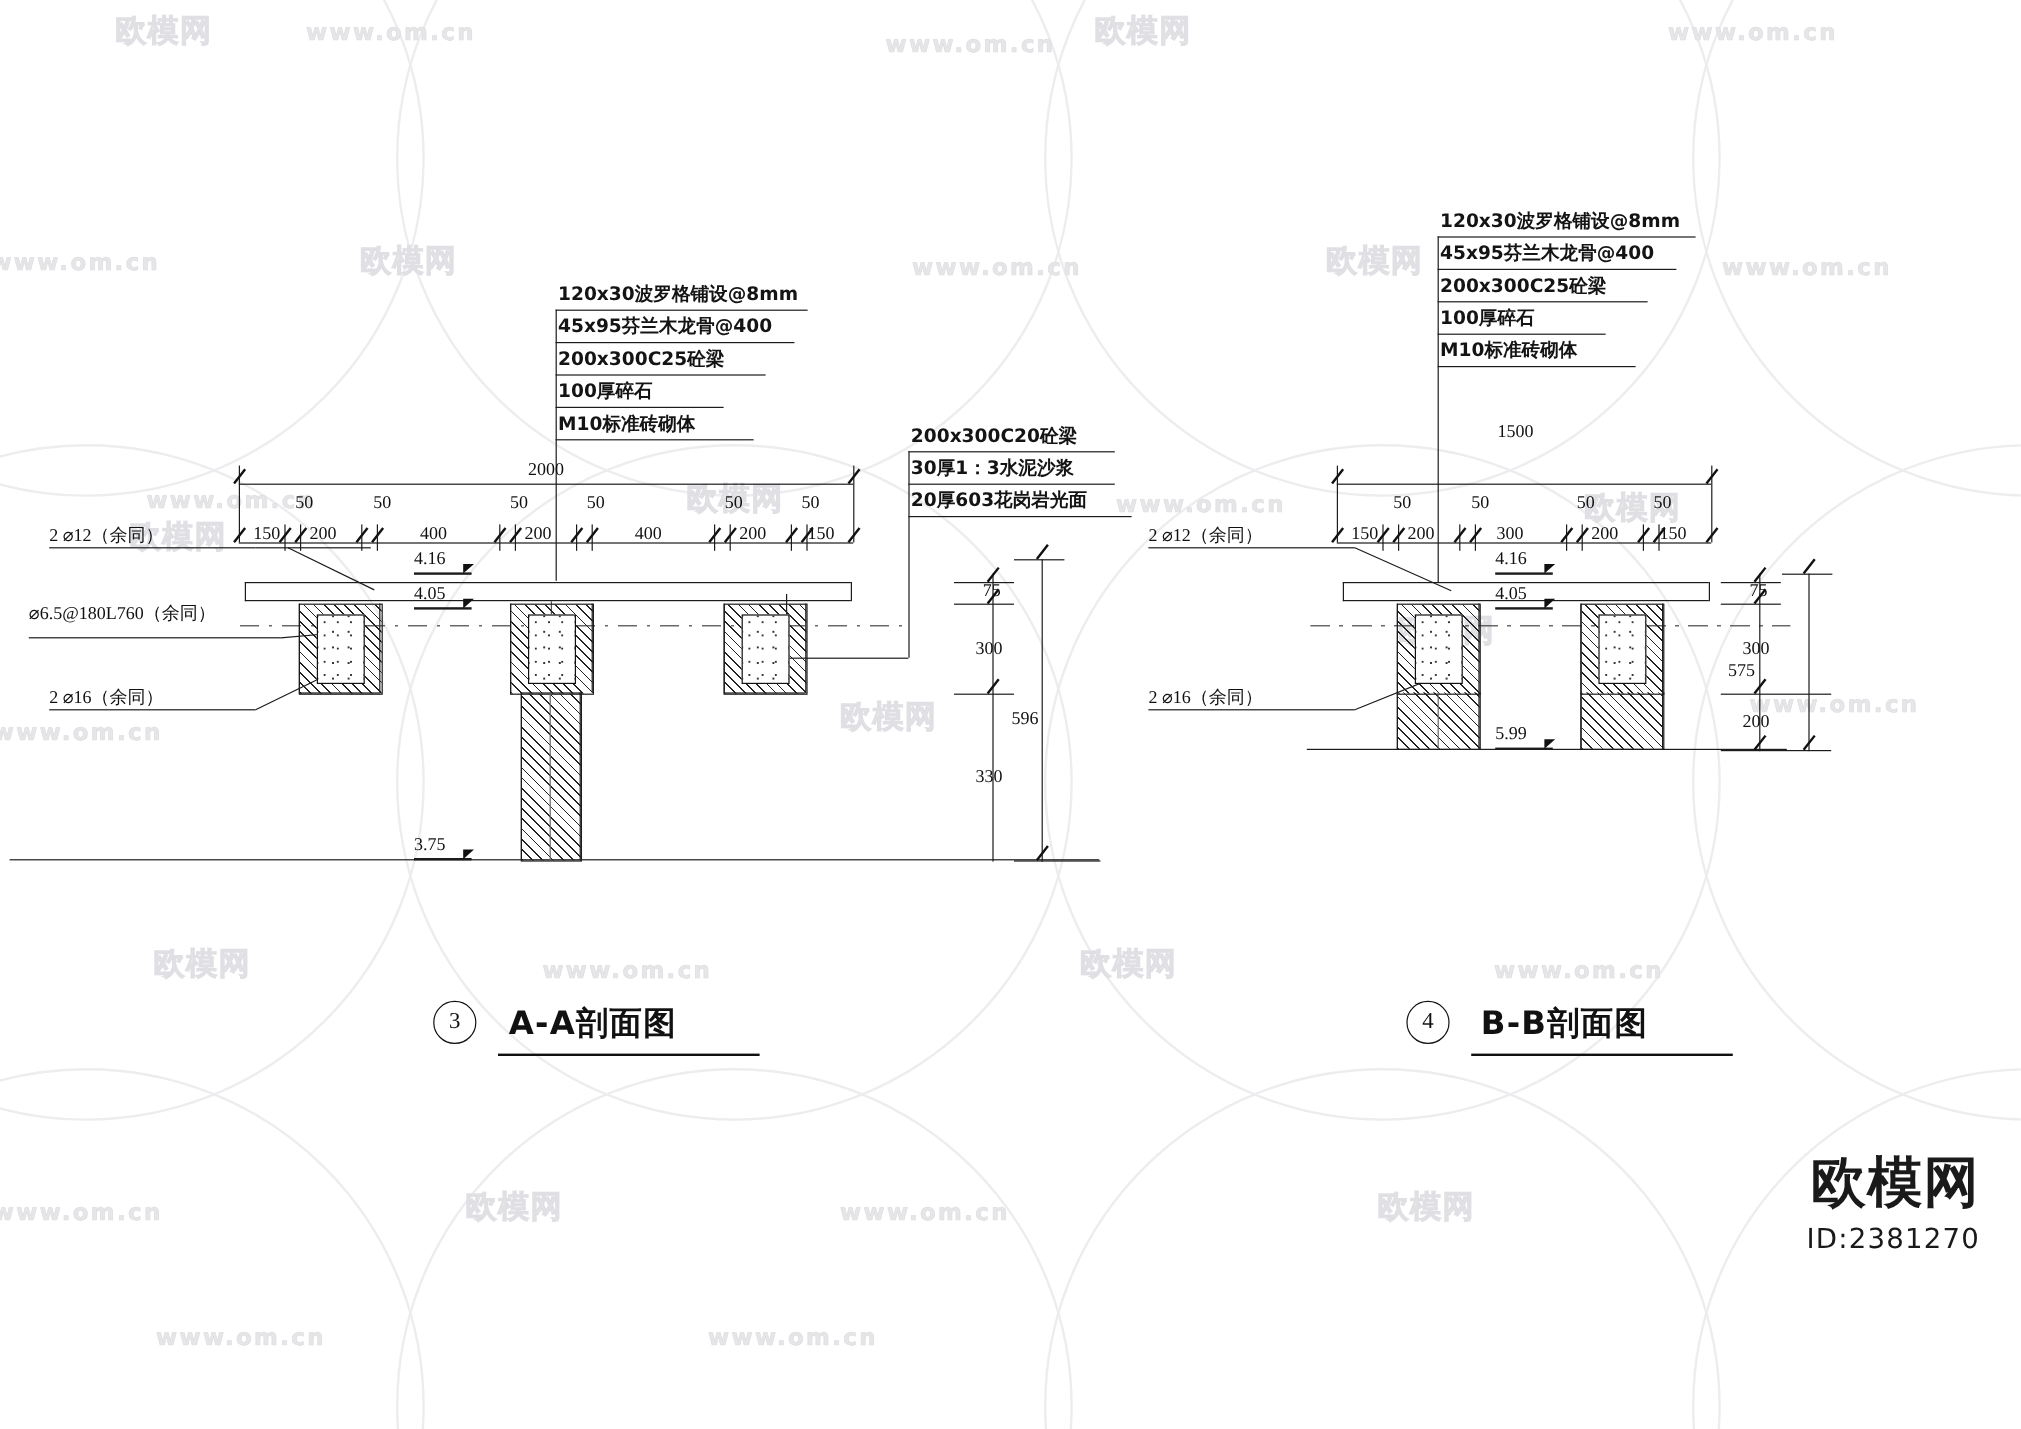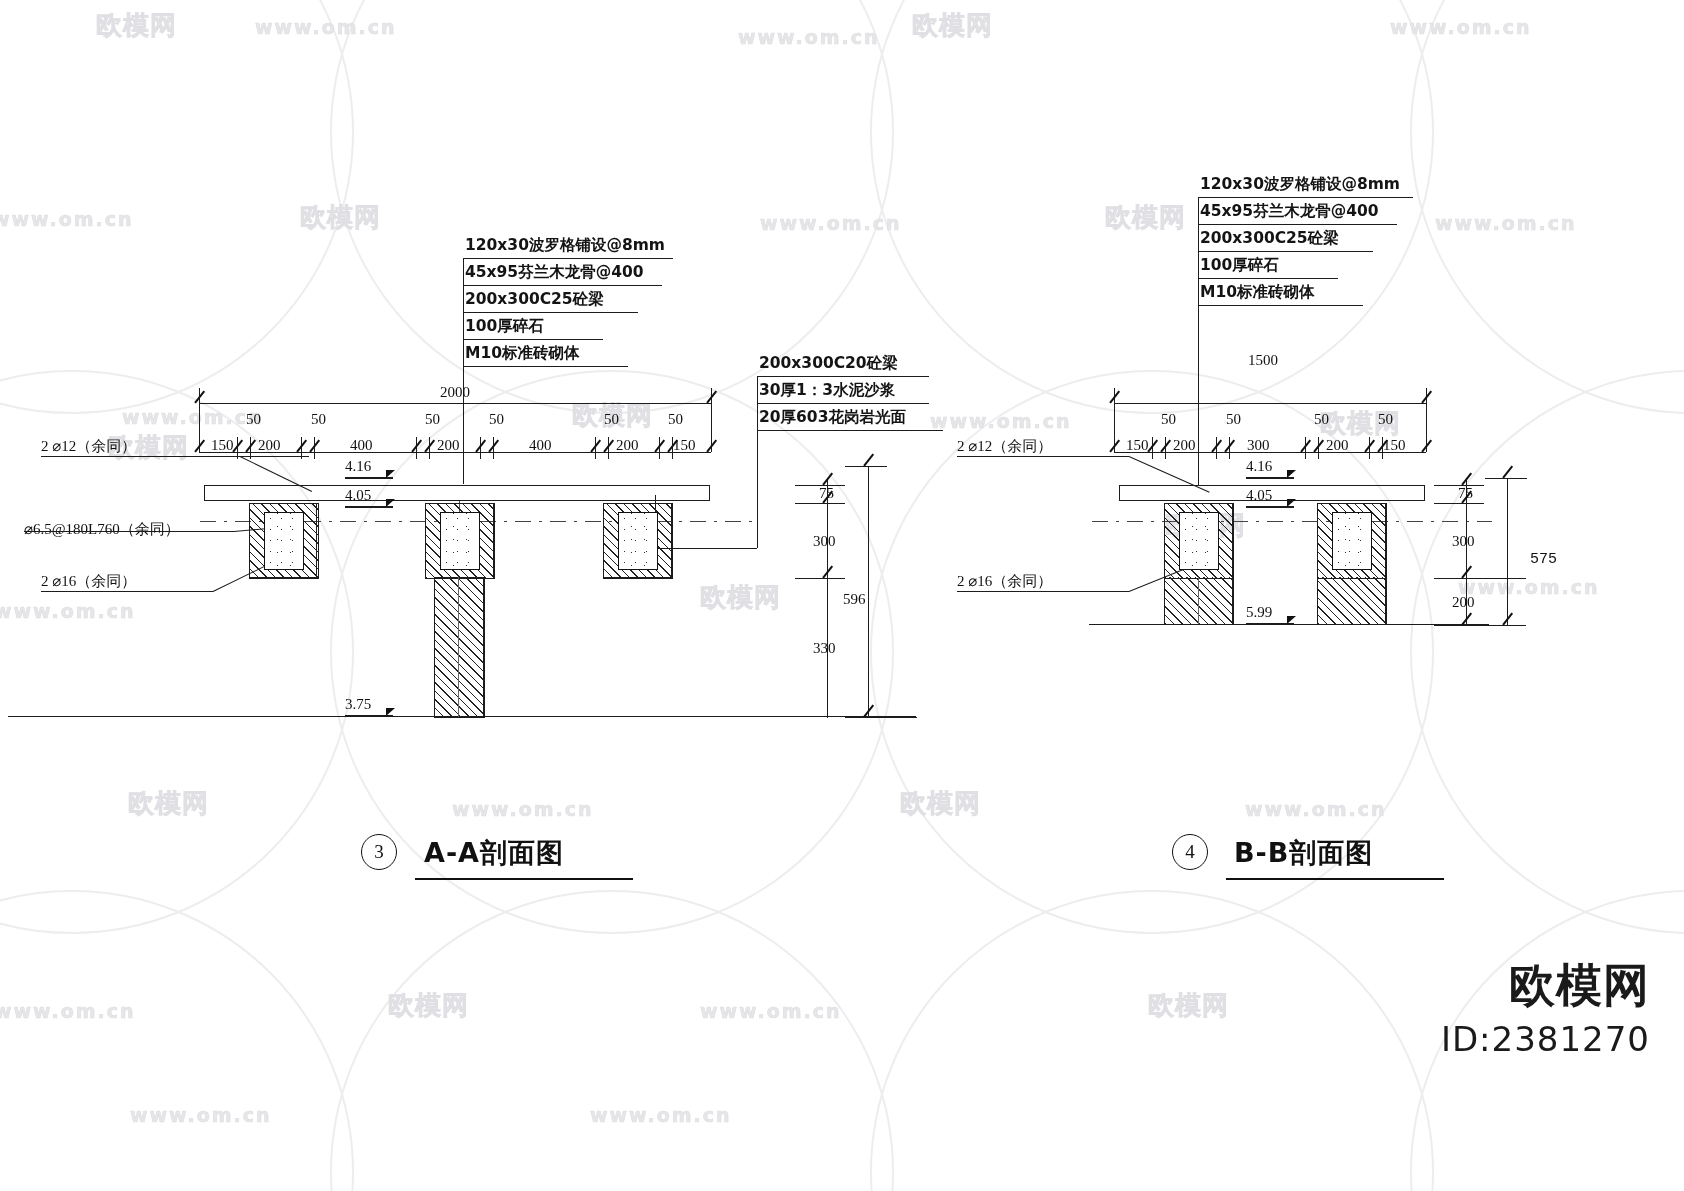--- a/index.html
+++ b/index.html
@@ -127,21 +127,21 @@
   
   .brand{
     position:absolute;
     right:34px;
     font-family:"DejaVu Sans",sans-serif;
     color:#1a1a1a;
     text-align:right;
     z-index:5;
   }
   .brand-name{font-size:46px;font-weight:bold;letter-spacing:1px;line-height:1;}
-  .brand-id{font-size:34px;margin-top:14px;letter-spacing:1px;line-height:1;margin-left:10px;}
+  .brand-id{font-size:23px;margin-top:14px;letter-spacing:1px;line-height:1;margin-left:10px;}
 </style>
 </head>
 <body>
 
 <div class="sheet">
 
   <div class="wm-layer">
 
     <div class="wm-arc" style="left:-210px;top:-150px;width:560px;height:560px;"></div>
     <div class="wm-arc" style="left:-210px;top:370px;width:560px;height:560px;"></div>
@@ -278,21 +278,21 @@
     <div class="dim-txt" style="left:425px;top:411px;">50</div>
     <div class="dim-txt" style="left:489px;top:411px;">50</div>
     <div class="dim-txt" style="left:604px;top:411px;">50</div>
     <div class="dim-txt" style="left:668px;top:411px;">50</div>
 
     <div class="lbl-txt" style="left:41px;top:437px;">2 ⌀12（余同）</div>
     <div class="ln hl" style="left:41px;top:456px;width:172px;"></div>
     <div class="ln hl" style="left:213px;top:456px;width:96px;"></div>
     <div class="ln" style="left:240px;top:456px;width:80px;height:1px;transform:rotate(26deg);transform-origin:left center;"></div>
 
-    <div class="lbl-txt" style="left:24px;top:520px;">⌀6.5@180L760（余同）</div>
+    <div class="lbl-txt" style="left:24px;top:502px;">⌀6.5@180L760（余同）</div>
     <div class="ln hl" style="left:24px;top:531px;width:210px;"></div>
     <div class="ln" style="left:234px;top:531px;width:46px;height:1px;transform:rotate(-5deg);transform-origin:left center;"></div>
 
     <div class="lbl-txt" style="left:41px;top:572px;">2 ⌀16（余同）</div>
     <div class="ln hl" style="left:41px;top:591px;width:172px;"></div>
     <div class="ln" style="left:213px;top:591px;width:88px;height:1px;transform:rotate(-26deg);transform-origin:left center;"></div>
 
     <div class="ln hl" style="left:204px;top:485px;width:505px;height:1.4px;"></div>
     <div class="ln hl" style="left:204px;top:500px;width:505px;height:1.4px;"></div>
     <div class="ln vl" style="left:204px;top:485px;height:16px;"></div>
@@ -486,21 +486,21 @@
 
     <div class="tick" style="left:1459px;top:478px;"></div>
     <div class="tick" style="left:1459px;top:496px;"></div>
     <div class="tick" style="left:1459px;top:571px;"></div>
     <div class="tick" style="left:1459px;top:618px;"></div>
     <div class="tick" style="left:1500px;top:471px;"></div>
     <div class="tick" style="left:1500px;top:618px;"></div>
 
     <div class="dim-txt" style="left:1458px;top:485px;">75</div>
     <div class="dim-txt" style="left:1452px;top:533px;">300</div>
-    <div class="dim-txt" style="left:1530px;top:551px;font-family:Liberation Mono, monospace;">575</div>
+    <div class="dim-txt" style="left:1440px;top:551px;">575</div>
     <div class="dim-txt" style="left:1452px;top:594px;">200</div>
 
     <div>
       <div class="title-circ" style="left:1172px;top:834px;">4</div>
       <div class="title-label" style="left:1234px;top:835px;">B-B剖面图</div>
       <div class="title-rule" style="left:1226px;top:878px;width:218px;"></div>
     </div>
   </div>
 
   <div class="brand" style="top:962px;">

